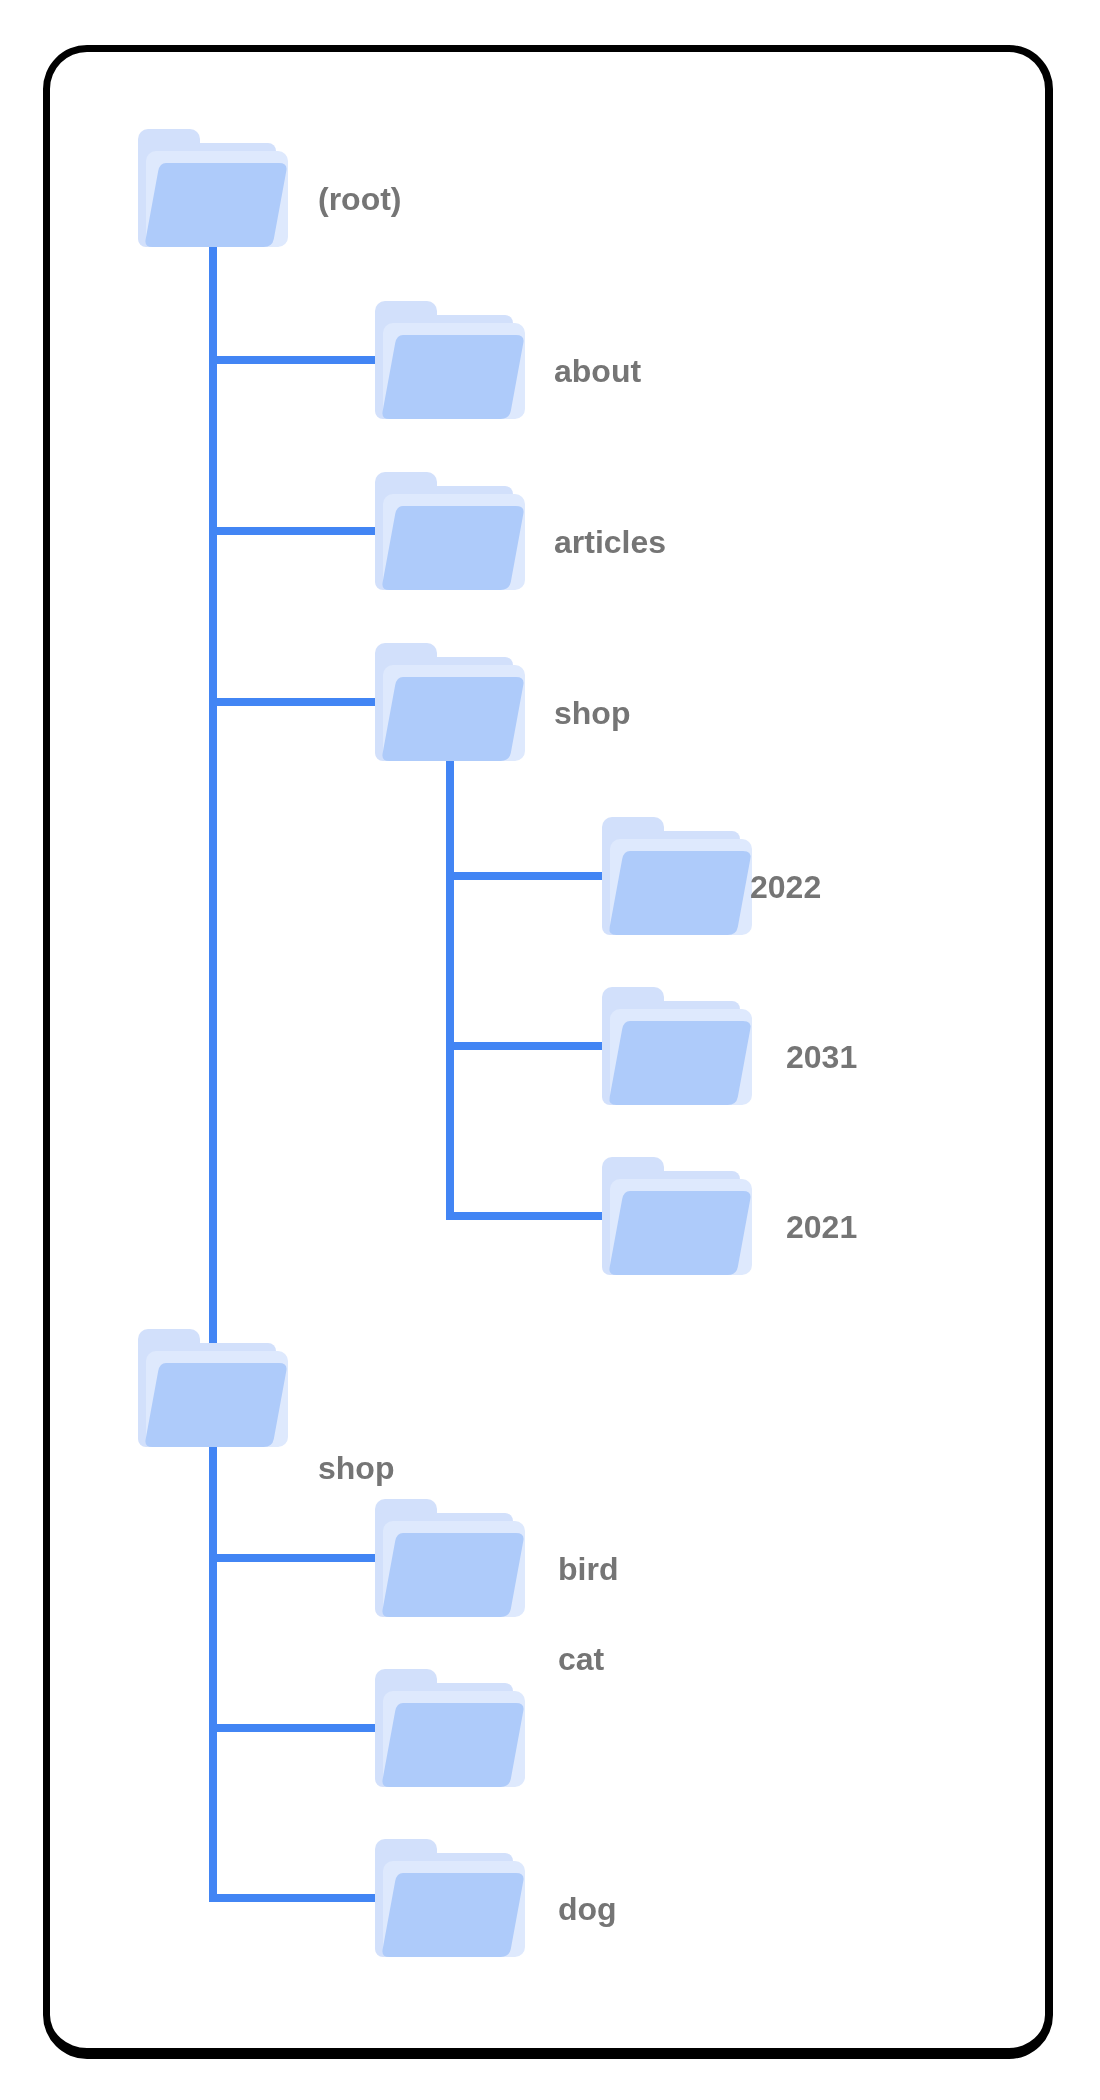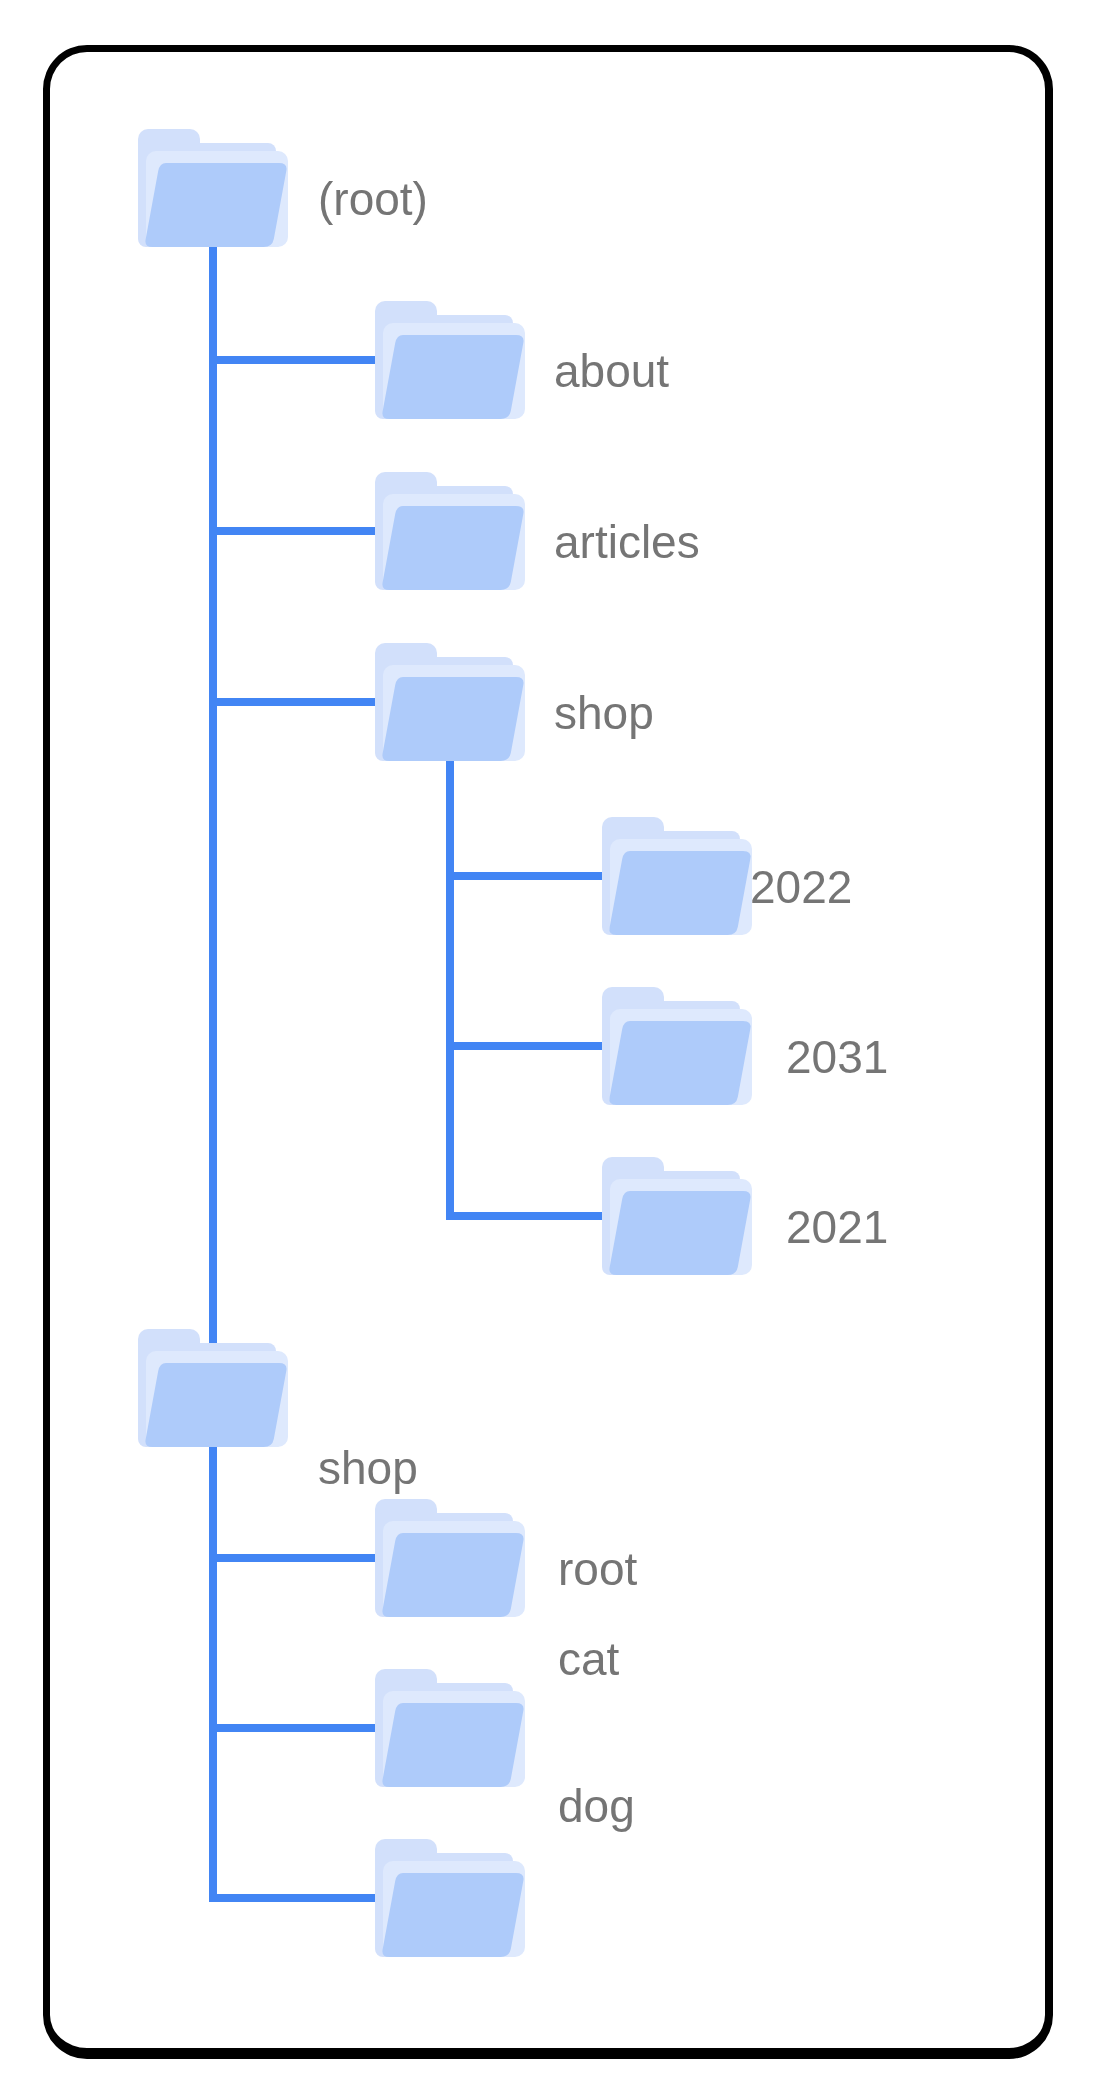--- a/index.html
+++ b/index.html
@@ -35,23 +35,23 @@
     width: 150px; height: 118px;
     z-index: 2;
   }
   .folder svg { display: block; width: 150px; height: 118px; }
   .f-back  { fill: var(--folder-back,  #D2E0FB); }
   .f-sheet { fill: var(--folder-sheet, #DEE9FD); }
   .f-front { fill: var(--folder-front, #AECBFA); }
   .label {
     position: absolute;
     z-index: 2;
-    font-size: 46px;
+    font-size: 32px;
     line-height: 56px;
-    font-weight: 400;
+    font-weight: 700;
     color: var(--label, #757575);
     white-space: nowrap;
   }
 </style>
 </head>
 <body>
 
 <div id="screen">
 
   <div class="card"></div>
@@ -158,17 +158,17 @@
   </div>
 
   <div class="label" style="left:318px; top:171px">(root)</div>
   <div class="label" style="left:554px; top:343px">about</div>
   <div class="label" style="left:554px; top:514px">articles</div>
   <div class="label" style="left:554px; top:685px">shop</div>
   <div class="label" style="left:750px; top:859px">2022</div>
   <div class="label" style="left:786px; top:1029px">2031</div>
   <div class="label" style="left:786px; top:1199px">2021</div>
   <div class="label" style="left:318px; top:1440px">shop</div>
-  <div class="label" style="left:558px; top:1541px">root</div>
+  <div class="label" style="left:558px; top:1541px">bird</div>
   <div class="label" style="left:558px; top:1631px">cat</div>
-  <div class="label" style="left:558px; top:1778px">dog</div>
+  <div class="label" style="left:558px; top:1881px">dog</div>
 
 </div>
 
 </body></html>

